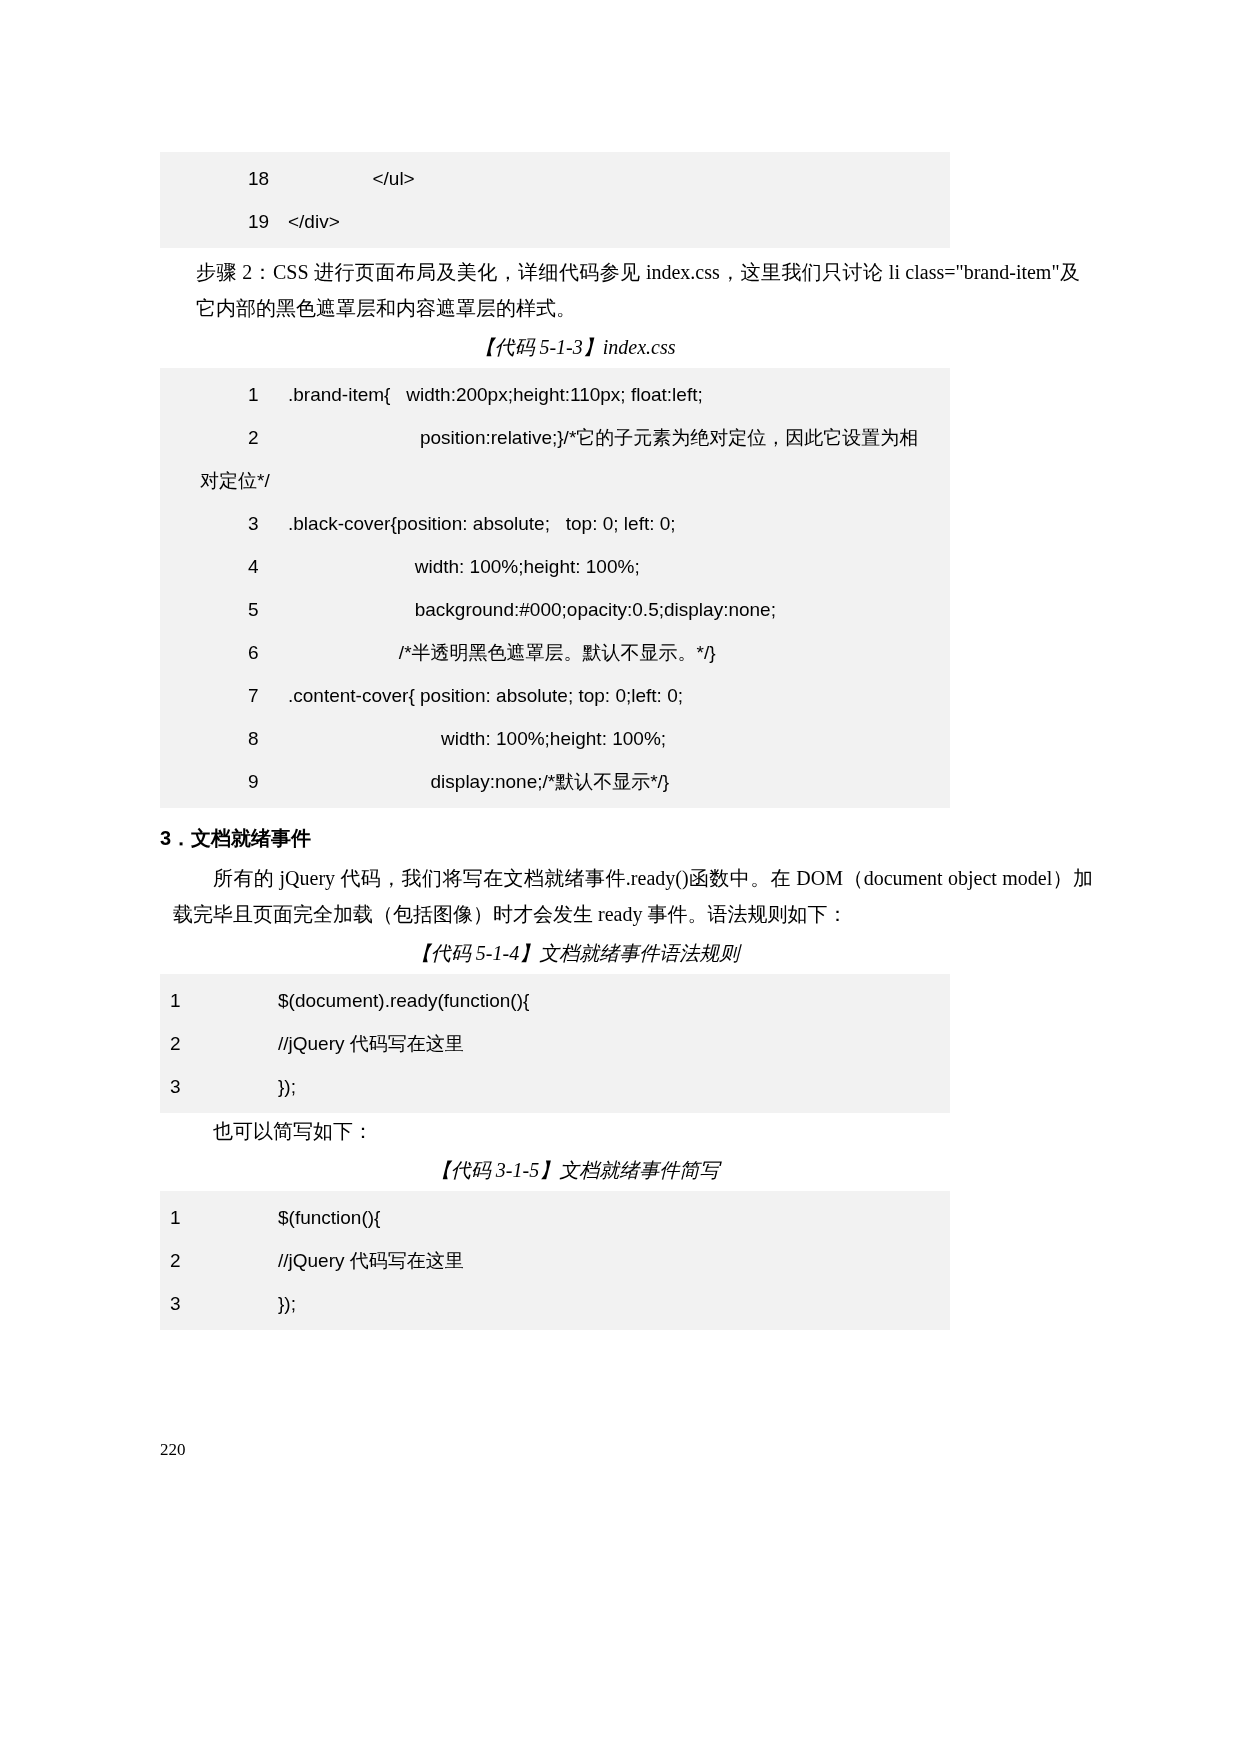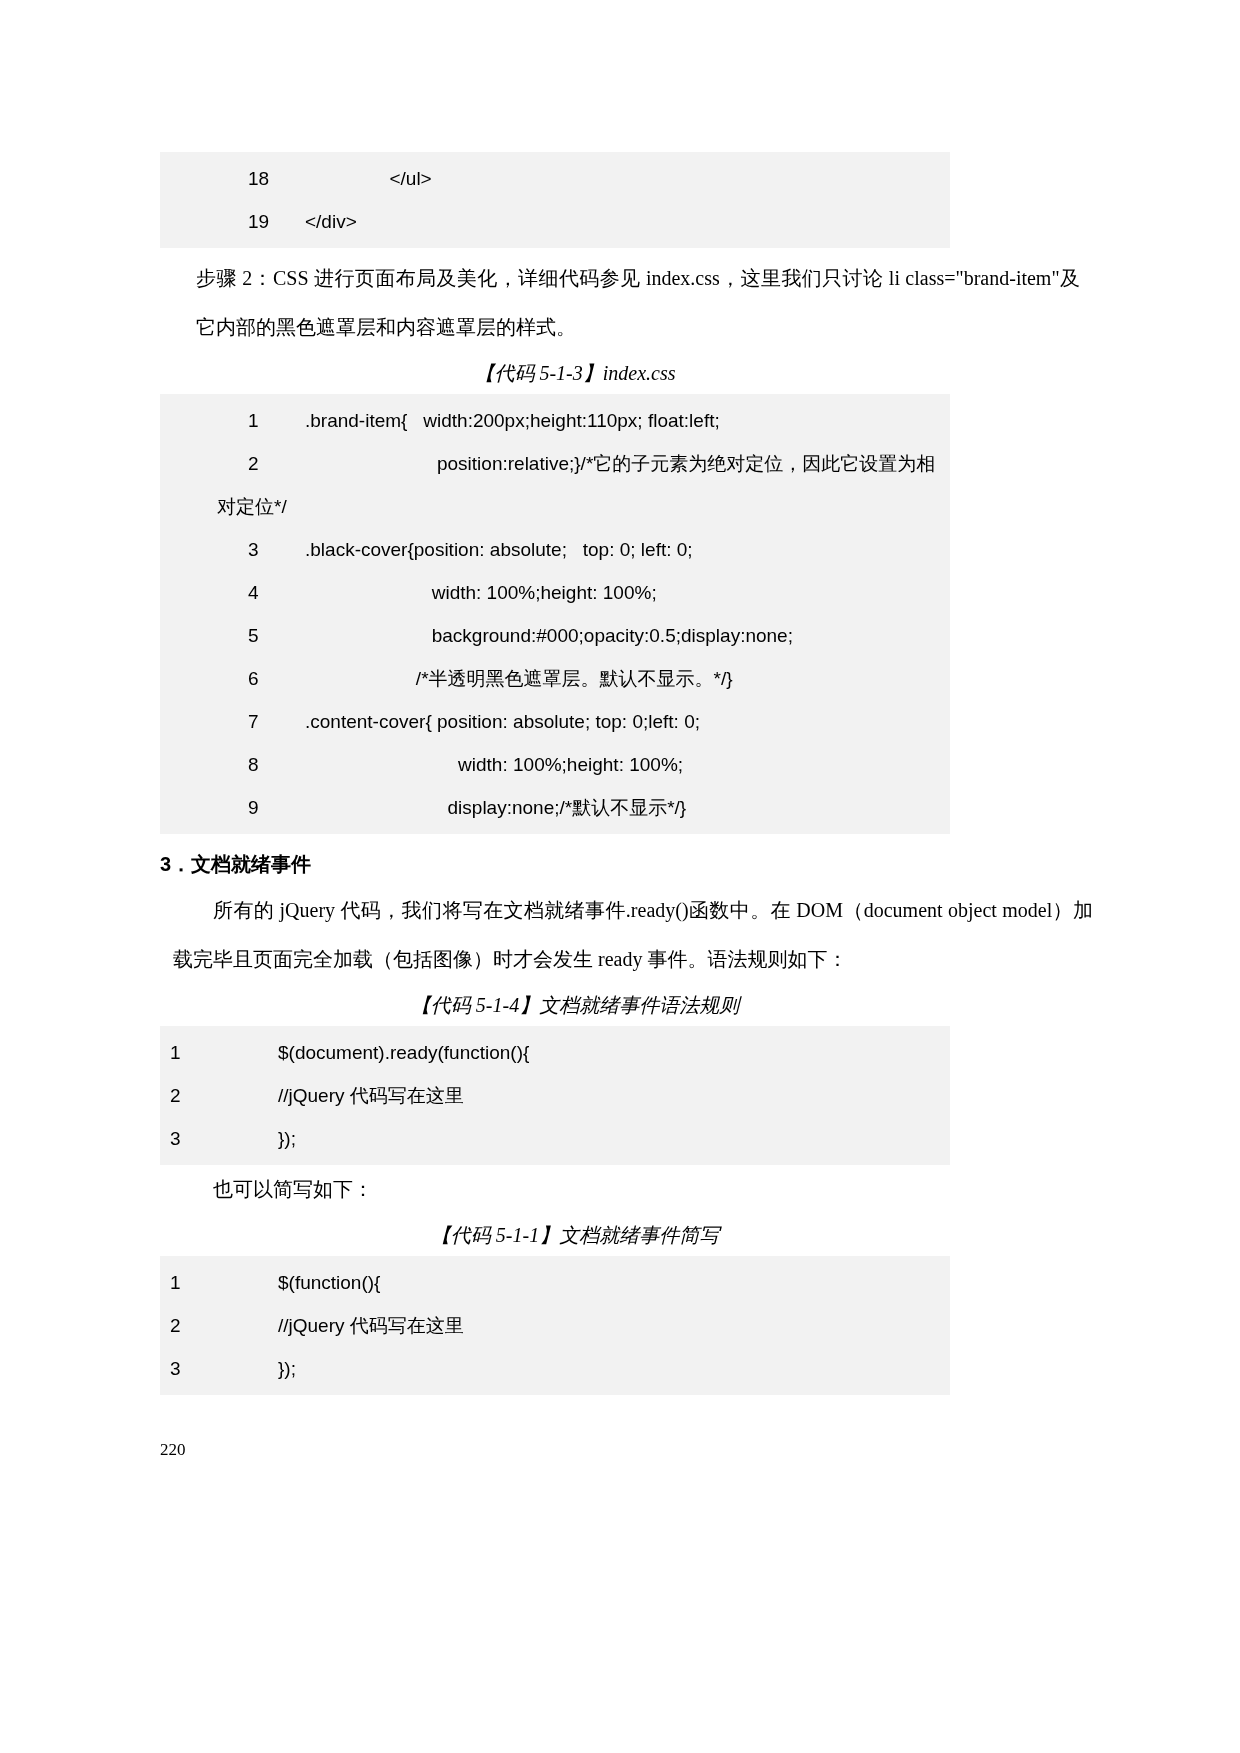--- a/index.html
+++ b/index.html
@@ -21,30 +21,30 @@
     width: 790px;
     padding: 5px 0;
   }
   .code-line {
     display: flex;
     line-height: 43px;
     font-family: "Liberation Sans", sans-serif;
     font-size: 19px;
     white-space: pre;
   }
-  .cb-a .code-line { padding-left: 40px; gap: 17px; }
+  .cb-a .code-line { padding-left: 40px; }
   .cb-a .ln { flex: 0 0 88px; padding-left: 48px; }
   .cb-a .code-line.wrap .ln { flex: 0 0 0px; padding: 0; overflow: hidden; }
   .cb-b .code-line { padding-left: 10px; }
   .cb-b .ln { flex: 0 0 108px; }
   .code-text { flex: 1 1 auto; }
   
   .para {
     font-size: 20px;
-    line-height: 49px;
+    line-height: 36px;
     text-align: justify;
   }
   .para-step2 {
     margin: 6px 0 0 36px;
     width: 884px;
   }
   .para-indent {
     width: 920px;
     text-indent: 40px;
     margin-left: 13px;
@@ -137,21 +137,21 @@
     <div class="code-line">
       <span class="ln">2</span><span class="code-text">//jQuery 代码写在这里</span>
     </div>
     <div class="code-line">
       <span class="ln">3</span><span class="code-text">});</span>
     </div>
   </div>
 
   <div class="para para-indent">也可以简写如下：</div>
 
-  <div class="caption">【代码 5-1-1】文档就绪事件简写</div>
+  <div class="caption">【代码 3-1-5】文档就绪事件简写</div>
 
   <div class="codeblock cb-b">
     <div class="code-line">
       <span class="ln">1</span><span class="code-text">$(function(){</span>
     </div>
     <div class="code-line">
       <span class="ln">2</span><span class="code-text">//jQuery 代码写在这里</span>
     </div>
     <div class="code-line">
       <span class="ln">3</span><span class="code-text">});</span>

